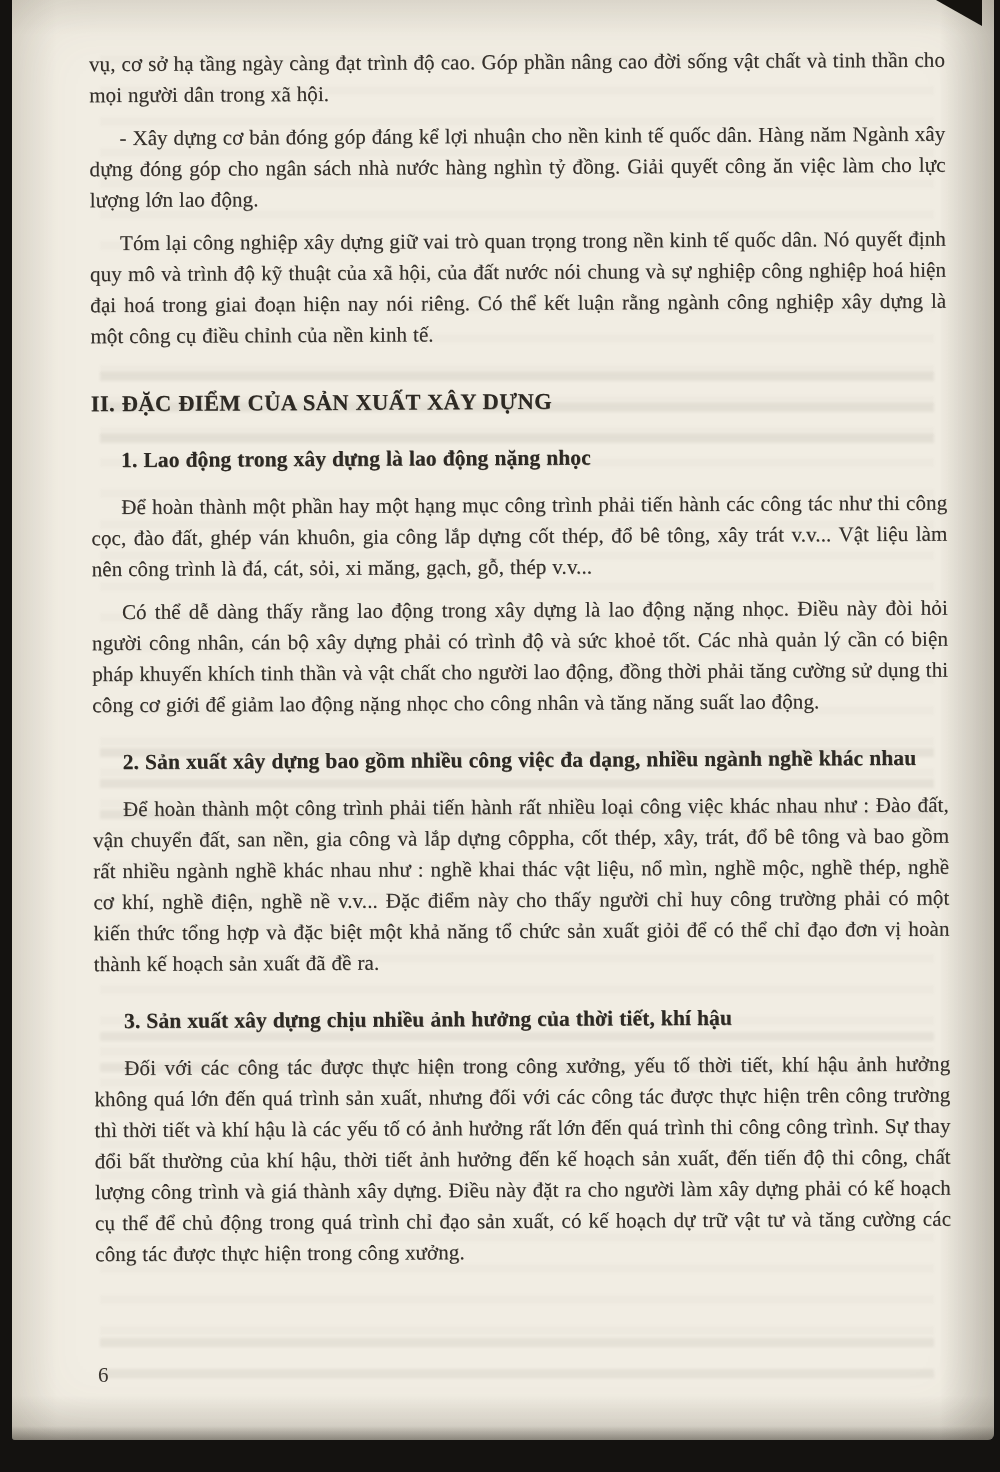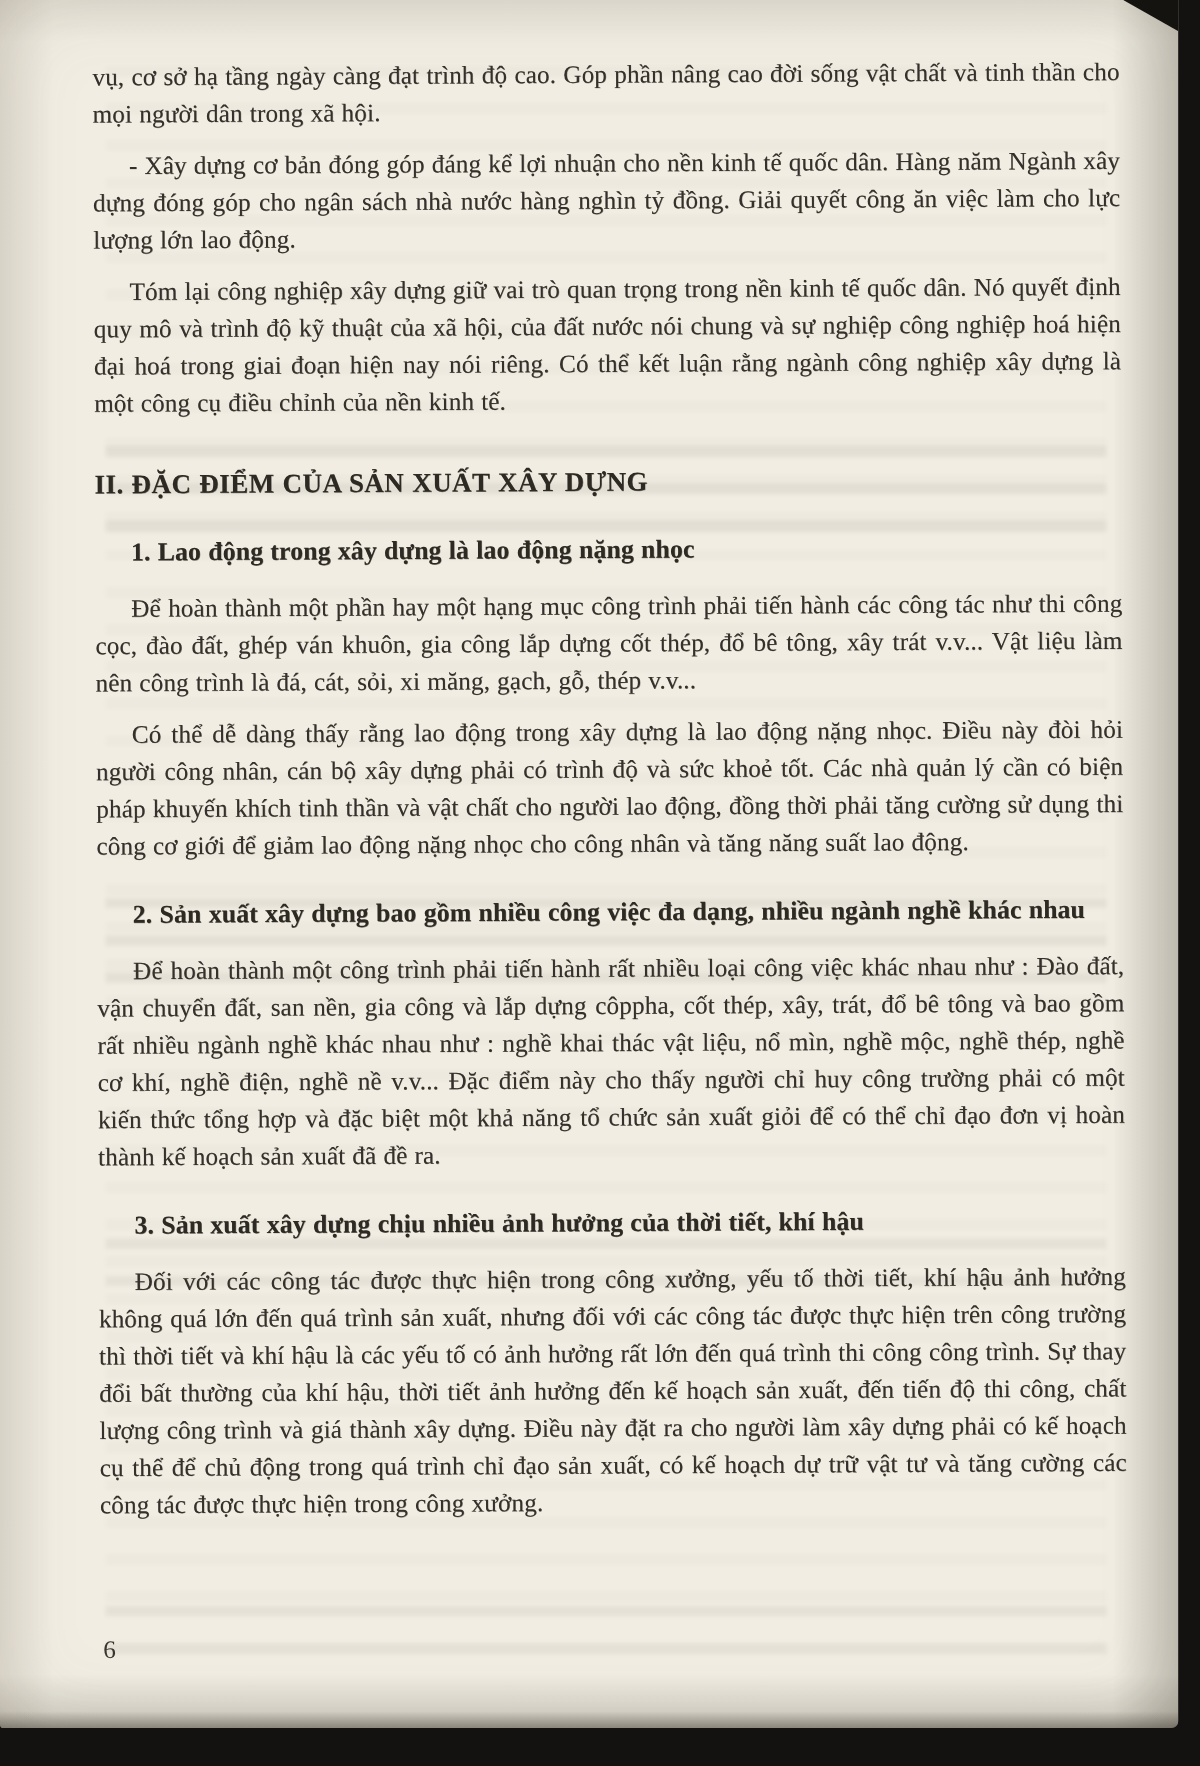--- a/index.html
+++ b/index.html
@@ -6,21 +6,21 @@
     margin: 0;
     padding: 0;
     width: 1000px;
     height: 1472px;
     background: #141210;
     overflow: hidden;
   }
 
   .page {
     position: absolute;
-    left: 0;
+    left: 12px;
     top: 0;
     width: 982px;
     height: 1440px;
     background:
       linear-gradient(270deg, rgba(40,35,25,0.22) 0, rgba(0,0,0,0) 55px),
       linear-gradient(90deg, rgba(70,60,45,0.10) 0, rgba(0,0,0,0) 45px),
       linear-gradient(0deg, rgba(40,35,25,0.18) 0, rgba(0,0,0,0) 45px),
       linear-gradient(180deg, rgba(60,55,40,0.08) 0, rgba(0,0,0,0) 35px),
       #f1ede3;
     box-shadow: inset 0 0 70px rgba(110,95,65,0.13);

